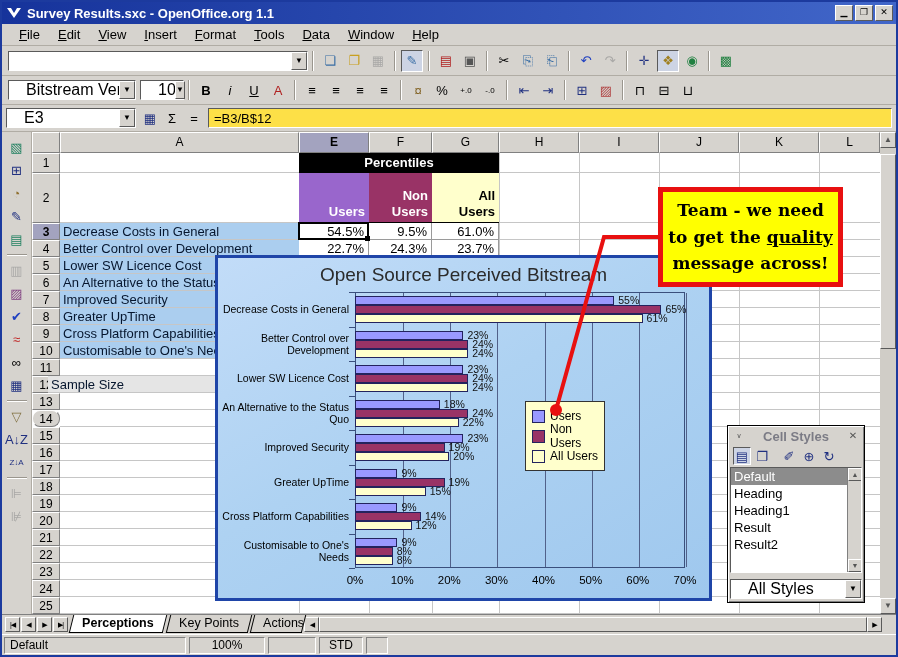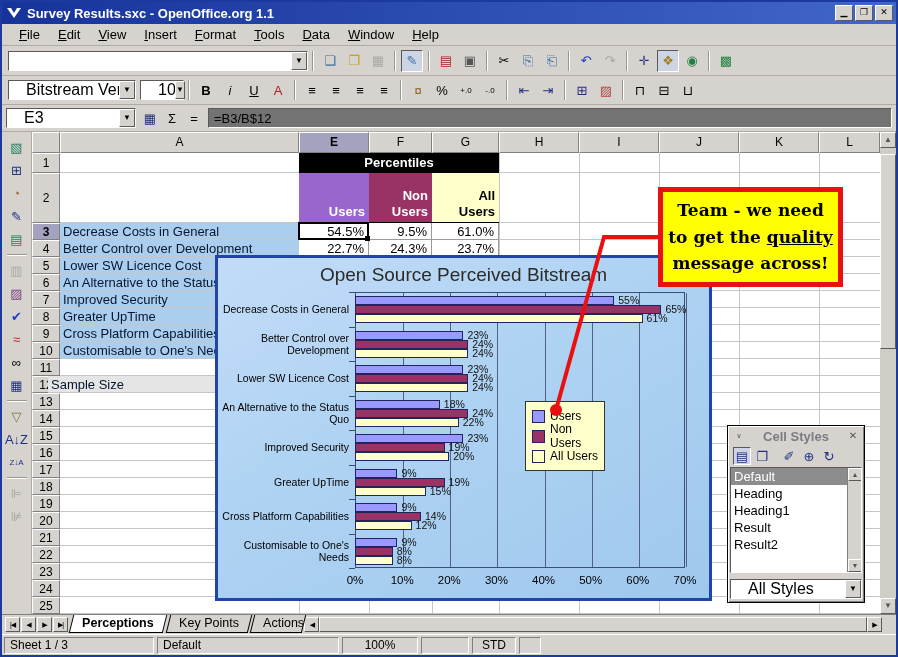--- a/index.html
+++ b/index.html
@@ -24,21 +24,21 @@
   .combo .drop{width:16px;height:18px;background:#d6d3ce;border:1px solid;border-color:#fff #5a5a5a #5a5a5a #fff;
                font-size:8px;text-align:center;line-height:16px;}
   .ibtn{min-width:22px;height:22px;display:flex;align-items:center;justify-content:center;font-size:13px;margin:0 1px;
         border:1px solid transparent;}
   .ibtn.small{min-width:20px;height:20px;}
   .ibtn.pressed{border-color:#5a5a5a #fff #fff #5a5a5a;background:#cdd4e4;}
   .ibtn.disabled{color:#9a968e;filter:grayscale(1);opacity:.7;}
   .tsep{width:2px;height:20px;border-left:1px solid #9a968e;border-right:1px solid #fff;margin:0 4px;}
   
   .formulabar{height:27px;display:flex;align-items:center;padding:0 4px;border-bottom:1px solid #b0aca4;}
-  .finput{flex:1;background:#737373;border:1px solid;border-color:#5a5a5a #fff #fff #5a5a5a;height:20px;
+  .finput{flex:1;background:#fde047;border:1px solid;border-color:#5a5a5a #fff #fff #5a5a5a;height:20px;
           padding:0 5px;font-size:13px;display:flex;align-items:center;}
   
   .workspace{display:flex;height:482px;}
   .leftbar{width:30px;background:#d6d3ce;border-right:1px solid #b0aca4;display:flex;flex-direction:column;
            align-items:center;padding-top:4px;}
   .leftbar .ibtn{min-width:24px;height:23px;margin:0;}
   .lsep{width:20px;height:2px;border-top:1px solid #9a968e;border-bottom:1px solid #fff;margin:3px 0;}
   .gridwrap{width:848px;position:relative;}
   .colhdrs{height:21px;display:flex;}
   .hcell{background:#d6d3ce;border:1px solid;border-color:#fff #808080 #808080 #fff;
@@ -263,21 +263,21 @@
             <div class="hcell" style="height: 17px;">4</div>
             <div class="hcell" style="height: 17px;">5</div>
             <div class="hcell" style="height: 17px;">6</div>
             <div class="hcell" style="height: 17px;">7</div>
             <div class="hcell" style="height: 17px;">8</div>
             <div class="hcell" style="height: 17px;">9</div>
             <div class="hcell" style="height: 17px;">10</div>
             <div class="hcell" style="height: 17px;">11</div>
             <div class="hcell" style="height: 17px;">12</div>
             <div class="hcell" style="height: 17px;">13</div>
-            <div class="hcell" style="height: 17px;">14</div>
+            <div class="hcell" style="height: 17px; border-radius: 8px;">14</div>
             <div class="hcell" style="height: 17px;">15</div>
             <div class="hcell" style="height: 17px;">16</div>
             <div class="hcell" style="height: 17px;">17</div>
             <div class="hcell" style="height: 17px;">18</div>
             <div class="hcell" style="height: 17px;">19</div>
             <div class="hcell" style="height: 17px;">20</div>
             <div class="hcell" style="height: 17px;">21</div>
             <div class="hcell" style="height: 17px;">22</div>
             <div class="hcell" style="height: 17px;">23</div>
             <div class="hcell" style="height: 17px;">24</div>
@@ -497,20 +497,19 @@
       <span class="tab clipped"><span>Actions</span></span>
       <span class="hscroll">
         <span class="navbtn" style="margin: 0px;">◀</span>
         <span class="hthumb"></span>
         <span class="navbtn" style="margin: 0px;">▶</span>
         <span style="width: 14px; background: rgb(214, 211, 206);"></span>
       </span>
     </div>
 
   <div class="statusbar">
-    <span class="seg" style="width:150px;">Sheet 1 / 3</span>
     <span class="seg" style="width:182px;">Default</span>
     <span class="seg" style="width:76px;text-align:center;">100%</span>
     <span class="seg" style="width:48px;"></span>
     <span class="seg" style="width:44px;text-align:center;">STD</span>
     <span class="seg" style="width:22px;"></span>
   </div>
 </div>
 
 </body></html>

